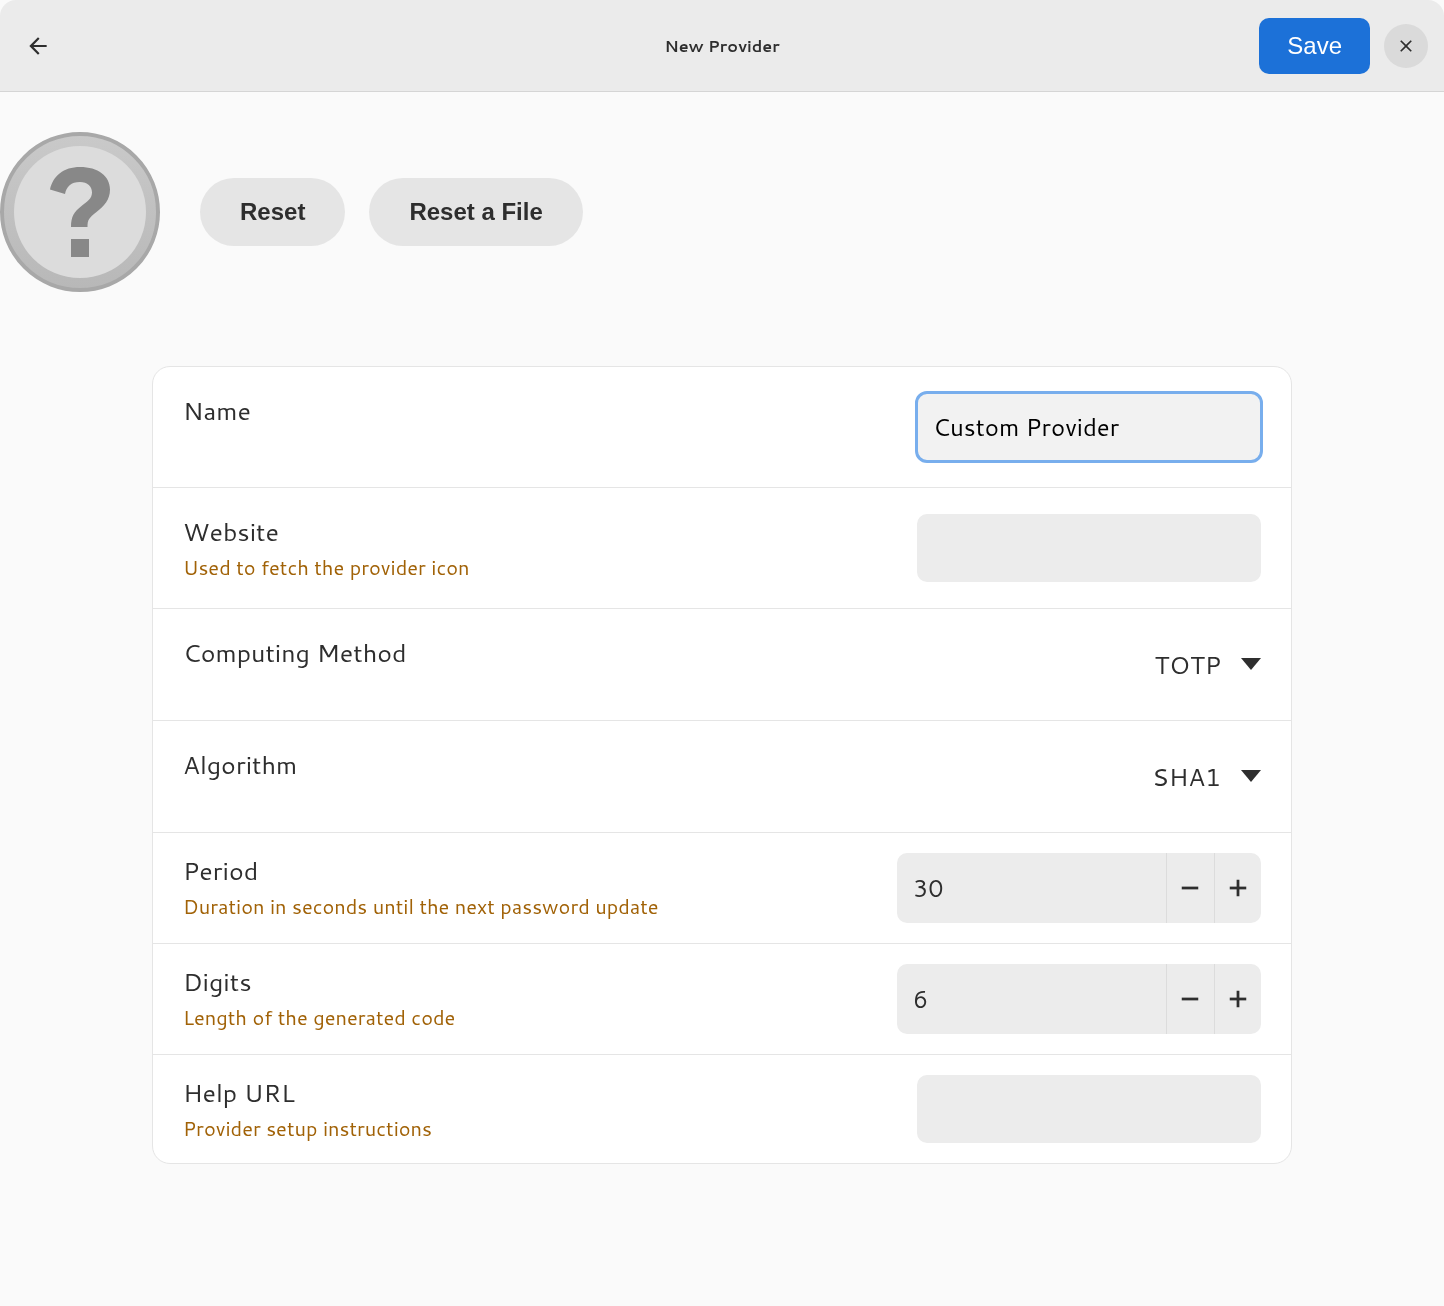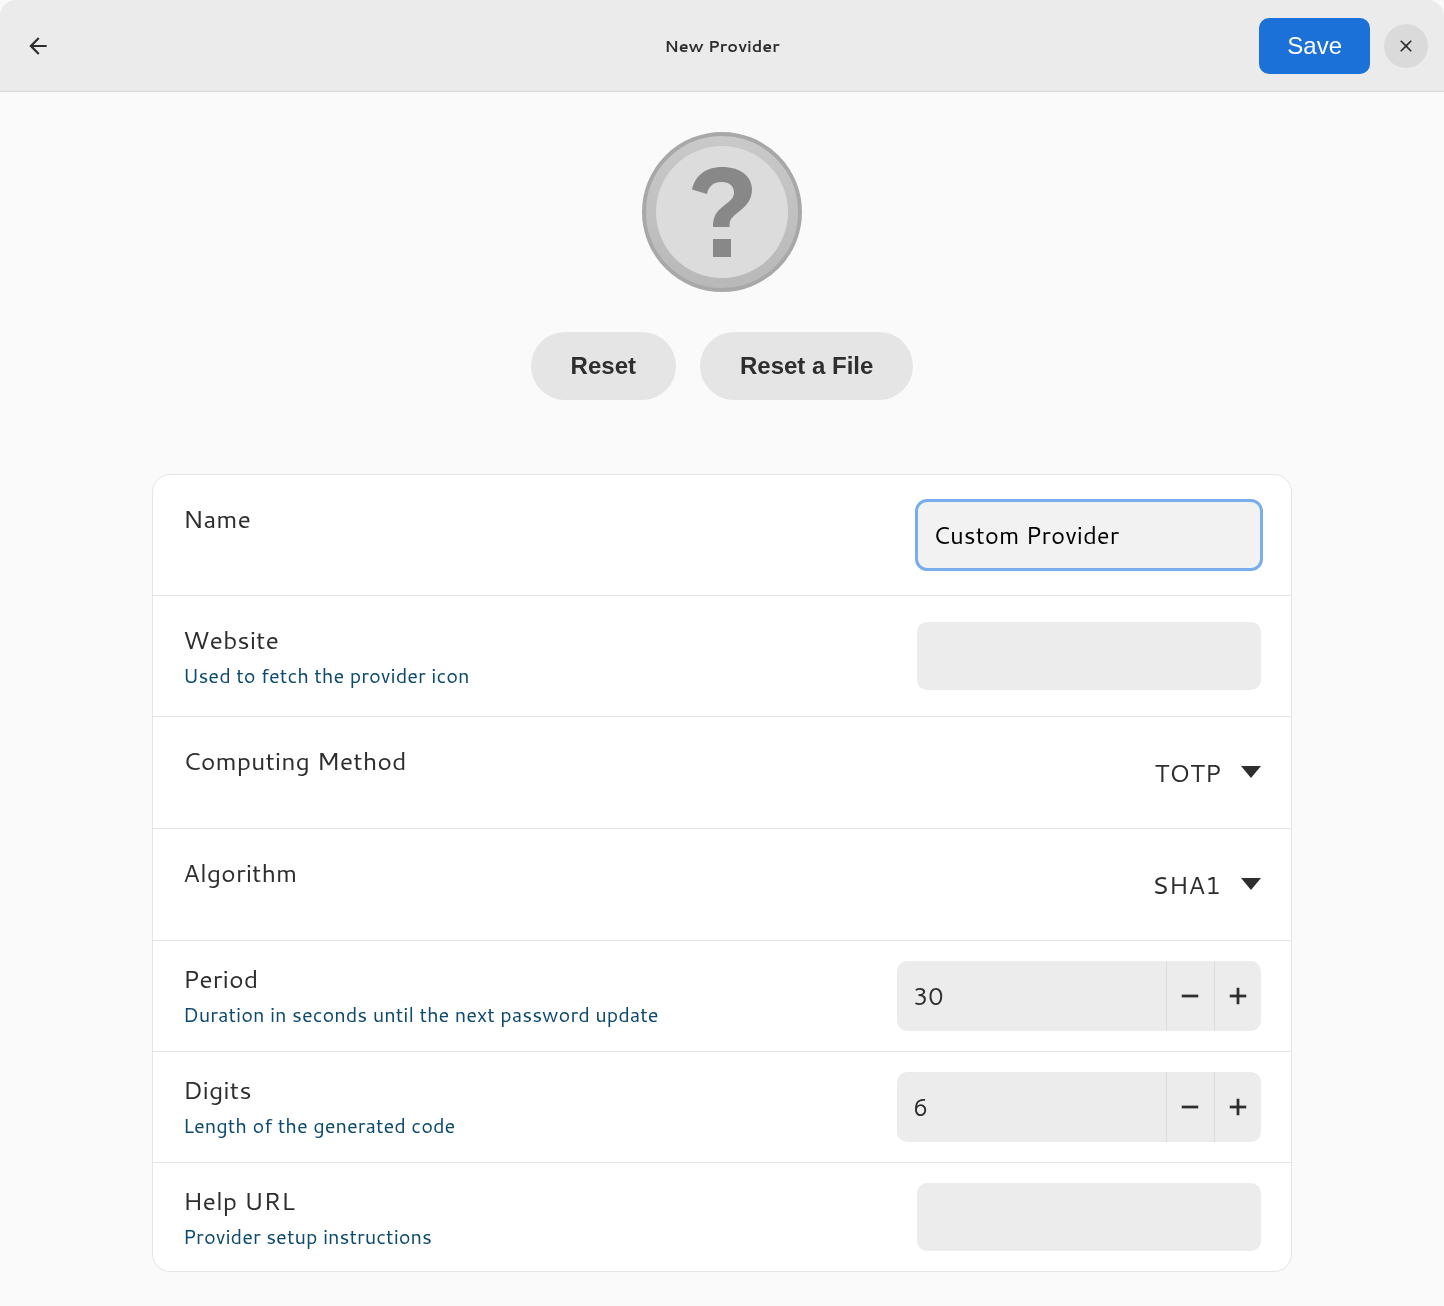--- a/index.html
+++ b/index.html
@@ -82,21 +82,21 @@
       width: 20px;
       height: 20px;
     }
     .content {
       flex: 1;
       overflow-y: auto;
       padding-top: 40px;
     }
     .icon-area {
       display: flex;
-      flex-direction: column;
+      flex-direction: row;
       align-items: center;
       gap: 40px;
     }
     .provider-icon {
       width: 160px;
       height: 160px;
       border-radius: 50%;
       background: linear-gradient(180deg, #c9c9c9, #b8b8b8);
       border: 4px solid #a8a8a8;
       display: flex;
@@ -158,21 +158,21 @@
       flex-direction: column;
       gap: 4px;
     }
     .row-title {
       font-size: 25px;
       color: #2e2e2e;
       font-weight: 400;
     }
     .row-subtitle {
       font-size: 20px;
-      color: #0c4a6e;
+      color: #a16207;
     }
     .text-input {
       width: 344px;
       height: 68px;
       background: #ececec;
       border: none;
       border-radius: 10px;
       padding: 0 16px;
       font-size: 24px;
       color: #000000;

